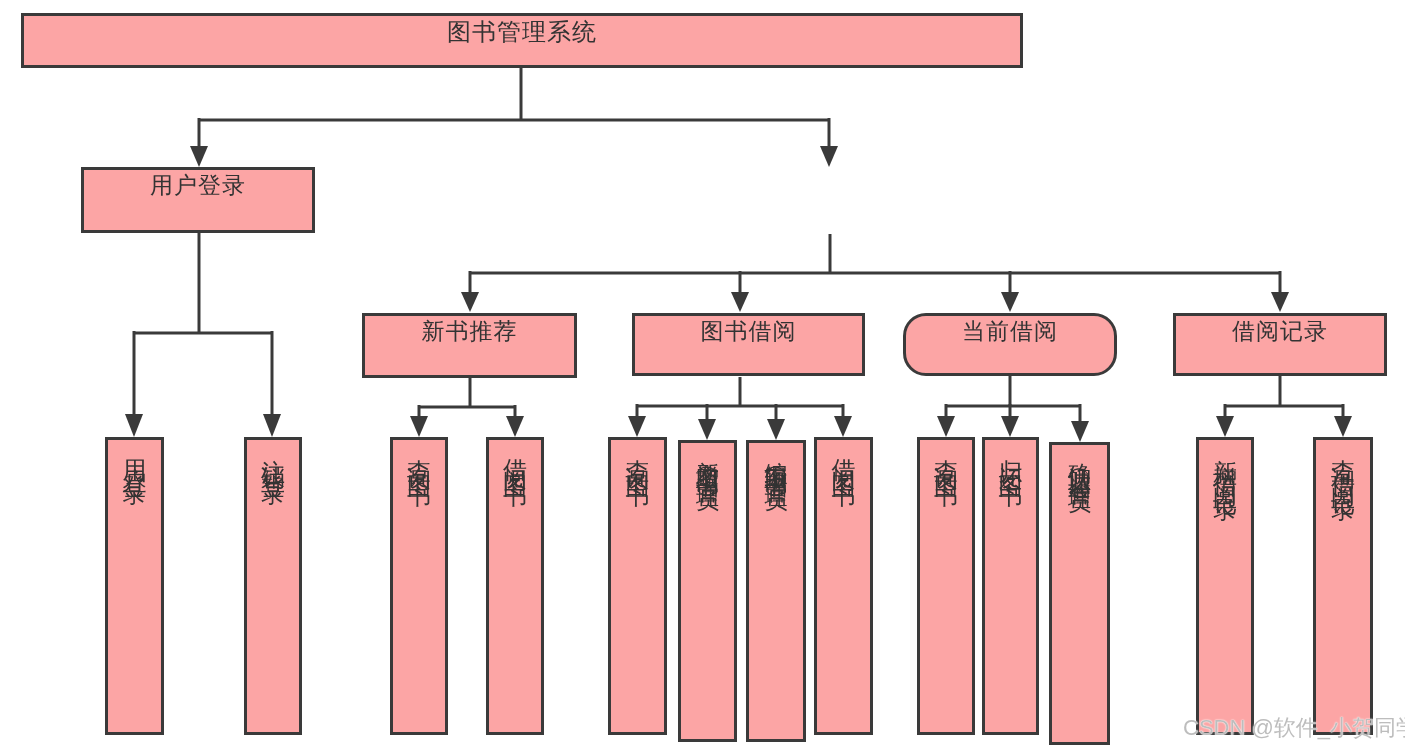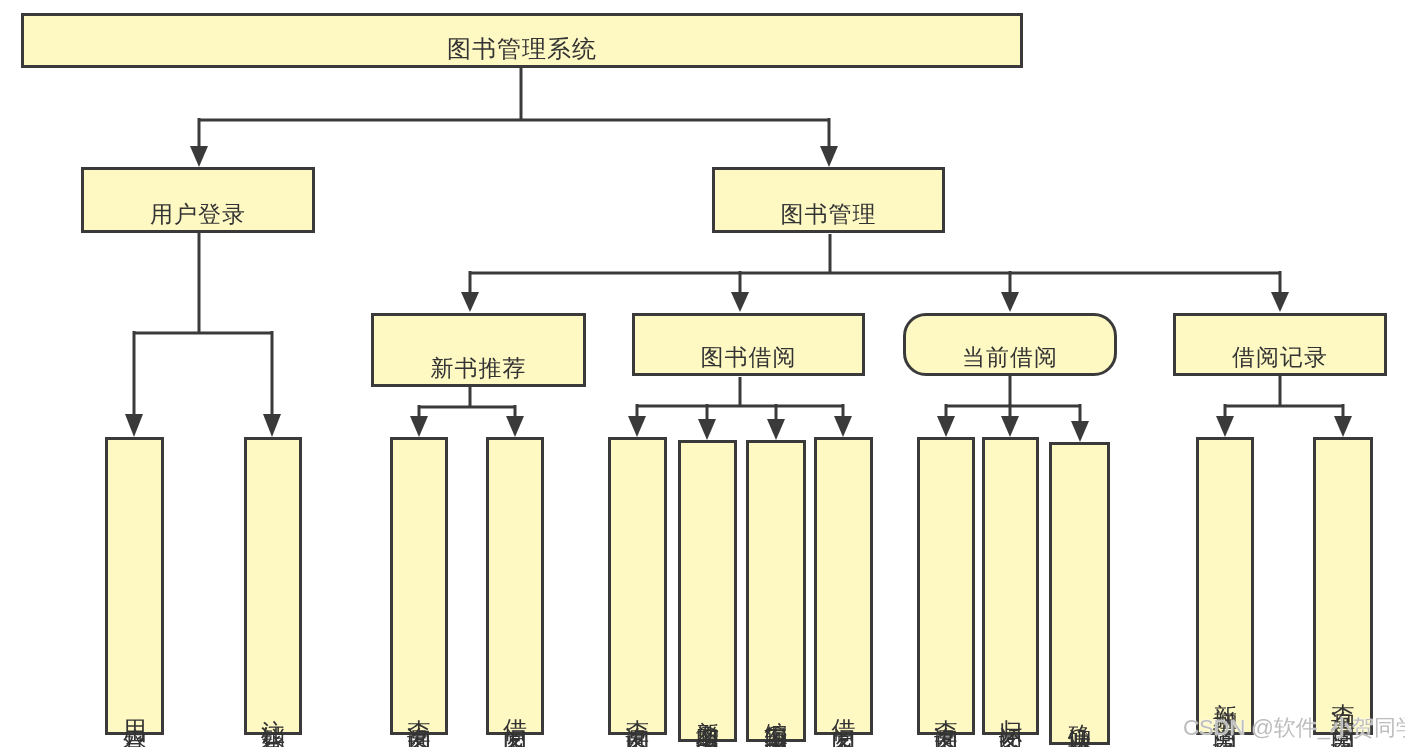--- a/index.html
+++ b/index.html
@@ -13,24 +13,24 @@
     background: #ffffff;
     overflow: hidden;
     color: #333333;
   }
   .connectors {
     position: absolute; left: 0; top: 0; z-index: 0;
   }
   .node {
     position: absolute;
     box-sizing: border-box;
-    background: #fef9c3;
+    background: #fca5a5;
     border: 3px solid #3a3a3a;
     display: flex;
-    align-items: flex-end;
+    align-items: flex-start;
     justify-content: center;
     z-index: 1;
   }
   .hlabel {
     font-size: 23px;
     letter-spacing: 1px;
     color: #333333;
     white-space: nowrap;
   }
   .root-label { font-size: 24px; }
@@ -139,25 +139,22 @@
     </g>
   </svg>
 
   <div class="node" style="left:21px; top:13px; width:1002px; height:55px;">
     <span class="hlabel root-label">图书管理系统</span>
   </div>
 
   <div class="node" style="left:81px; top:167px; width:234px; height:66px;">
     <span class="hlabel">用户登录</span>
   </div>
-  <div class="node" style="left:712px; top:167px; width:233px; height:66px;">
-    <span class="hlabel">图书管理</span>
-  </div>
-
-  <div class="node" style="left:362px; top:313px; width:215px; height:74px;margin-left:9px;">
+
+  <div class="node" style="left:362px; top:313px; width:215px; height:65px;">
     <span class="hlabel">新书推荐</span>
   </div>
   <div class="node" style="left:632px; top:313px; width:233px; height:63px;">
     <span class="hlabel">图书借阅</span>
   </div>
   <div class="node" style="left:903px; top:313px; width:214px; height:63px;border-radius:23px;">
     <span class="hlabel">当前借阅</span>
   </div>
   <div class="node" style="left:1173px; top:313px; width:214px; height:63px;">
     <span class="hlabel">借阅记录</span>

